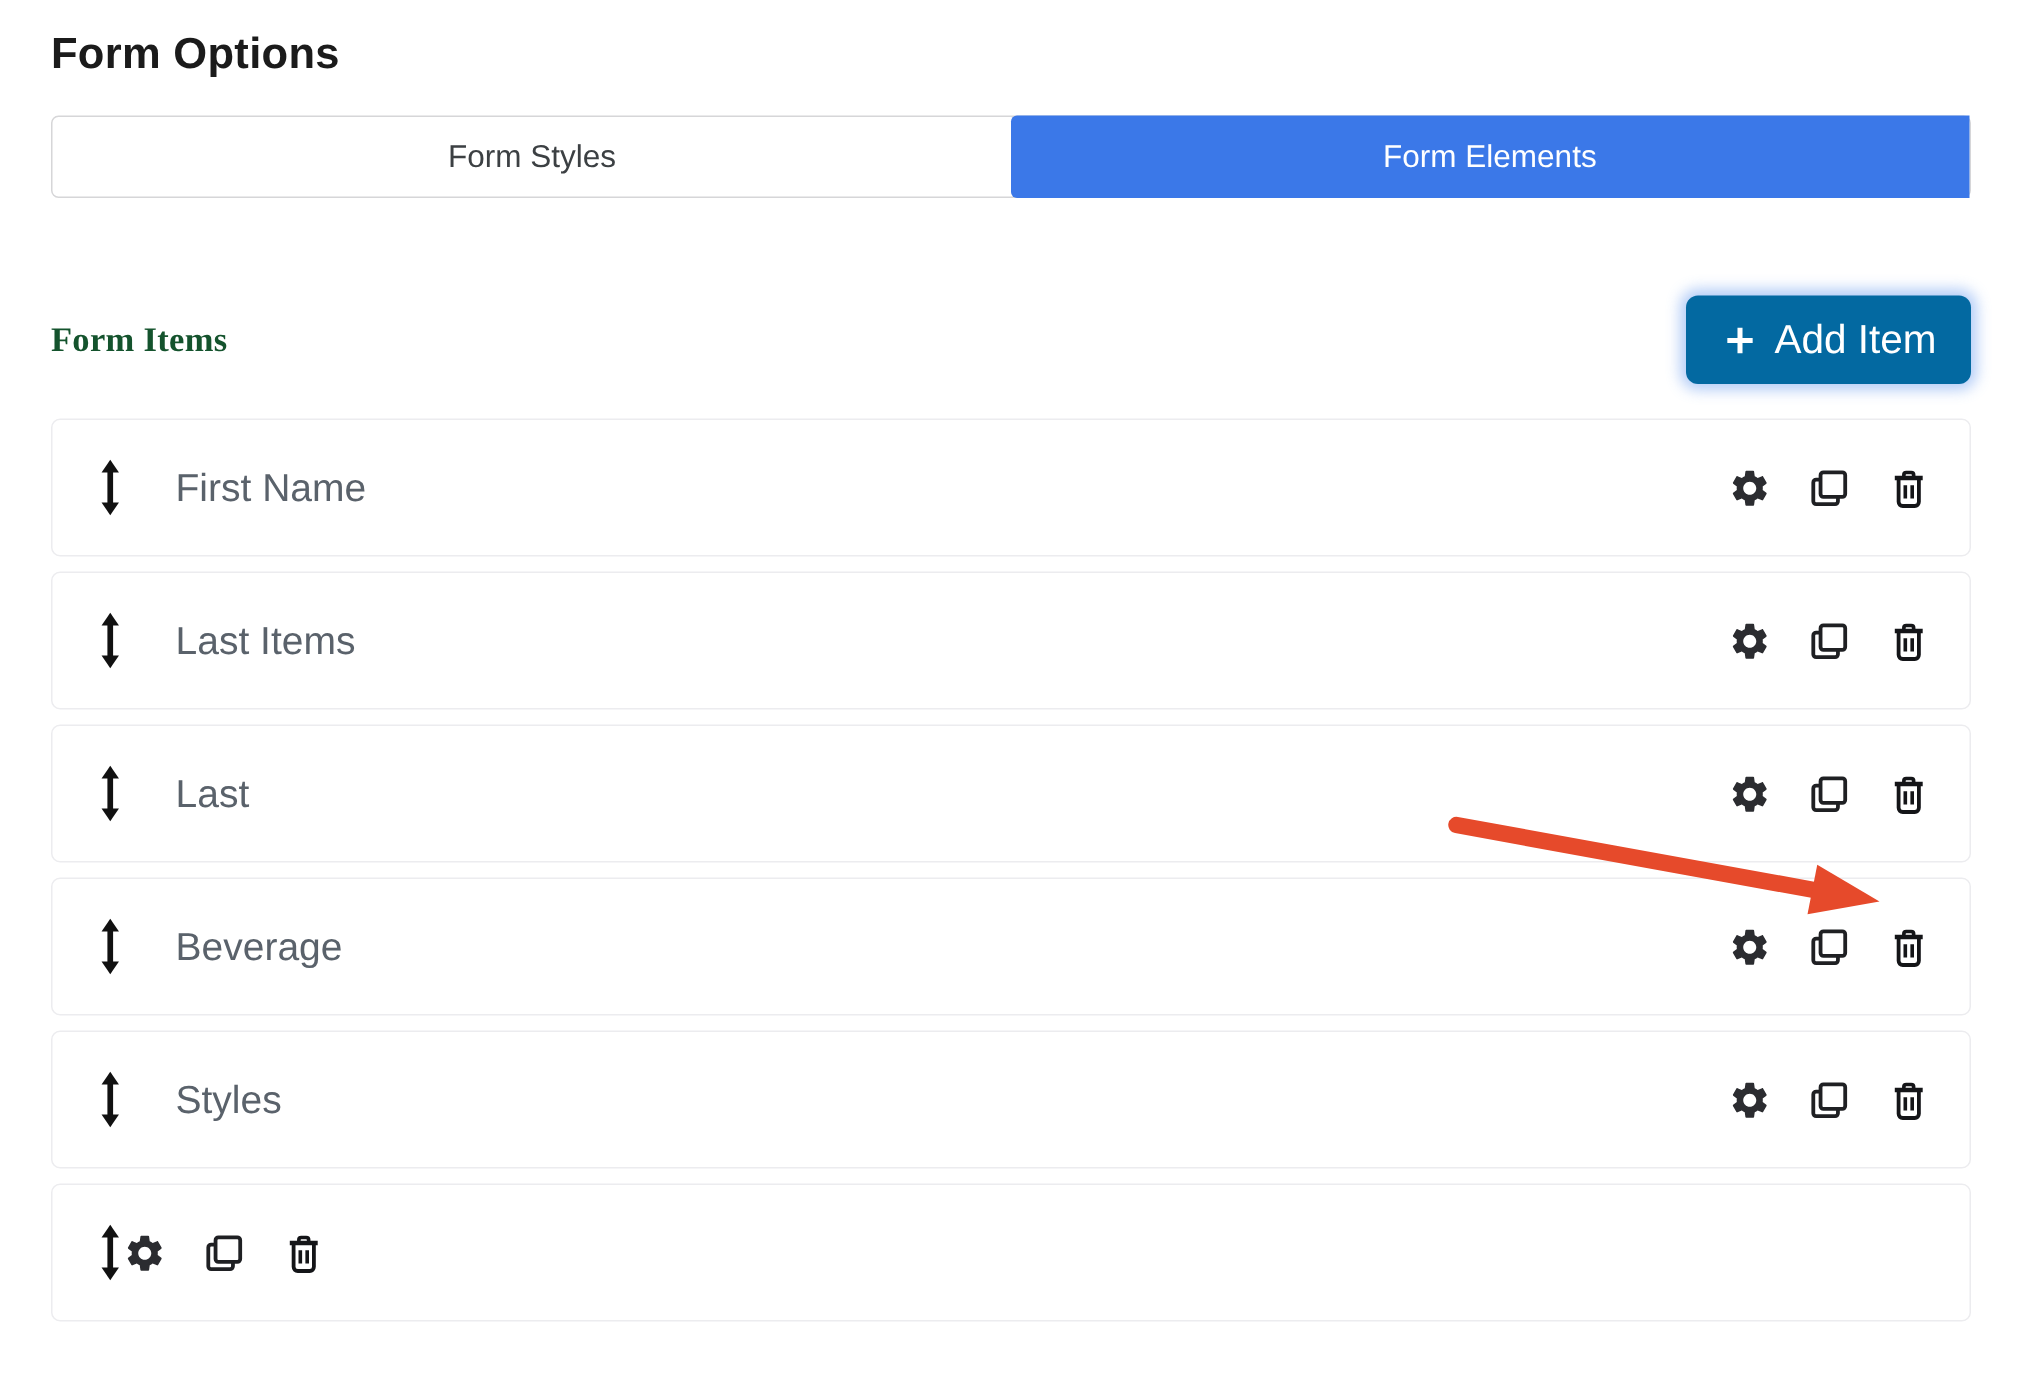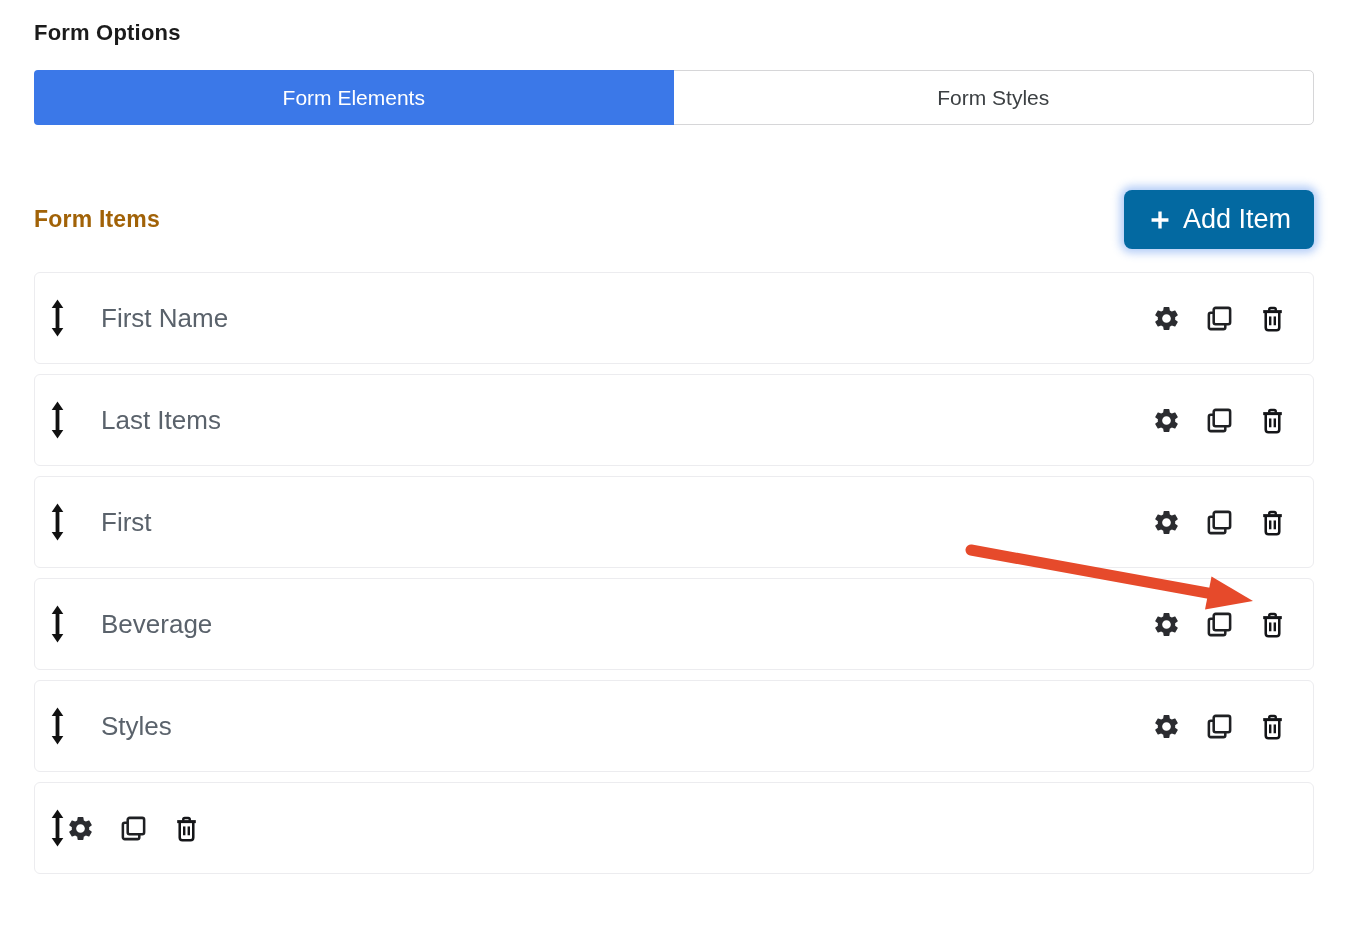--- a/index.html
+++ b/index.html
@@ -1,20 +1,20 @@
 <!DOCTYPE html>
 <html><head>
 <meta charset="utf-8">
 <style>
   * { box-sizing: border-box; margin: 0; padding: 0; }
   html, body { width: 1348px; height: 926px; background: #ffffff; }
   body { font-family: "Liberation Sans", sans-serif; position: relative; overflow: hidden; }
   .wrap { position: relative; padding: 20px 34px 0 34px; width: 1348px; }
 
-  .page-title { font-size: 22px; font-weight: 700; color: #1b1b1b; letter-spacing: 0.2px; }
+  .page-title { font-size: 29px; font-weight: 700; color: #1b1b1b; letter-spacing: 0.2px; }
 
   .tabbar {
     margin-top: 24px;
     display: flex;
     border: 1px solid #d6d6d8;
     border-radius: 5px;
     height: 55px;
     background: #ffffff;
   }
   .tab {
@@ -33,21 +33,21 @@
     margin: -1px 0 -1px -1px;
   }
 
   .section-header {
     margin-top: 65px;
     display: flex;
     align-items: center;
     justify-content: space-between;
     height: 59px;
   }
-  .section-title { font-size: 23px; font-weight: 700; color: #a16207; letter-spacing: 0.2px; }
+  .section-title { font-size: 23px; font-weight: 700; color: #14532d; letter-spacing: 0.2px; font-family: Liberation Serif, serif; }
 
   .add-btn {
     height: 59px;
     padding: 0 23px;
     background: #0369a1;
     color: #ffffff;
     border: none;
     border-radius: 8px;
     font-family: "Liberation Sans", sans-serif;
     font-size: 27px;
@@ -61,21 +61,21 @@
 
   .items { margin-top: 23px; }
   .row {
     height: 92px;
     border: 1px solid #ececef;
     border-radius: 6px;
     background: #ffffff;
     margin-bottom: 10px;
     display: flex;
     align-items: center;
-    padding: 0 26px 0 14px;
+    padding: 0 26px 0 30px;
   }
   .drag {
     width: 16px;
     display: flex;
     align-items: center;
     justify-content: center;
     cursor: grab;
     color: #111111;
   }
   .row-label {
@@ -103,22 +103,22 @@
   }
 </style>
 </head>
 <body>
 
 <div class="wrap">
 
   <div class="page-title">Form Options</div>
 
   <div class="tabbar">
+    <div class="tab">Form Styles</div>
     <div class="tab active">Form Elements</div>
-    <div class="tab">Form Styles</div>
   </div>
 
   <div class="section-header">
     <div class="section-title">Form Items</div>
     <button class="add-btn">
       <svg width="26" height="26" viewBox="0 0 24 24">
         <path d="M12 4.2 V19.8 M4.2 12 H19.8" stroke="#ffffff" stroke-width="3.1" fill="none"></path>
       </svg>
       <span>Add Item</span>
     </button>
@@ -193,21 +193,21 @@
       </div>
 
       <div class="row">
         <span class="drag">
           <svg width="15" height="38" viewBox="0 0 15 38">
             <path d="M7.5 7 V31" stroke="currentColor" stroke-width="3.8" fill="none"></path>
             <polygon points="7.5,0.5 1.7,9 13.3,9" fill="currentColor"></polygon>
             <polygon points="7.5,37.5 1.7,29 13.3,29" fill="currentColor"></polygon>
           </svg>
         </span>
-        <span class="row-label">First</span>
+        <span class="row-label">Last</span>
         <span class="actions">
           <button class="icon-btn">
             <svg width="29" height="29" viewBox="0 0 24 24" fill="#2b2c30">
               <path d="M19.14,12.94c0.04-0.3,0.06-0.61,0.06-0.94c0-0.32-0.02-0.64-0.07-0.94l2.03-1.58c0.18-0.14,0.23-0.41,0.12-0.61 l-1.92-3.32c-0.12-0.22-0.37-0.29-0.59-0.22l-2.39,0.96c-0.5-0.38-1.03-0.7-1.62-0.94L14.4,2.81c-0.04-0.24-0.24-0.41-0.48-0.41 h-3.84c-0.24,0-0.43,0.17-0.47,0.41L9.25,5.35C8.66,5.59,8.12,5.92,7.63,6.29L5.24,5.33c-0.22-0.08-0.47,0-0.59,0.22L2.74,8.87 C2.62,9.08,2.66,9.34,2.86,9.48l2.03,1.58C4.84,11.36,4.8,11.69,4.8,12s0.02,0.64,0.07,0.94l-2.03,1.58 c-0.18,0.14-0.23,0.41-0.12,0.61l1.92,3.32c0.12,0.22,0.37,0.29,0.59,0.22l2.39-0.96c0.5,0.38,1.03,0.7,1.62,0.94l0.36,2.54 c0.05,0.24,0.24,0.41,0.48,0.41h3.84c0.24,0,0.44-0.17,0.47-0.41l0.36-2.54c0.59-0.24,1.13-0.56,1.62-0.94l2.39,0.96 c0.22,0.08,0.47,0,0.59-0.22l1.92-3.32c0.12-0.22,0.07-0.47-0.12-0.61L19.14,12.94z M12,15.6c-1.98,0-3.6-1.62-3.6-3.6 s1.62-3.6,3.6-3.6s3.6,1.62,3.6,3.6S13.98,15.6,12,15.6z"></path>
             </svg>
           </button>
           <button class="icon-btn">
             <svg width="29" height="29" viewBox="0 0 24 24" fill="none" stroke="#1f2023" stroke-width="2.1">
               <rect x="3.2" y="7.2" width="13.6" height="13.6" rx="1.6"></rect>
               <rect x="7.2" y="3.2" width="13.6" height="13.6" rx="1.6" fill="#ffffff"></rect>

